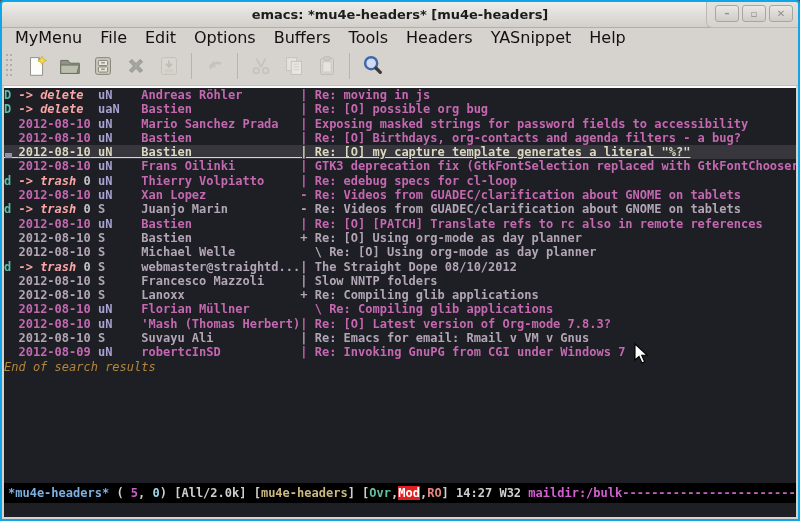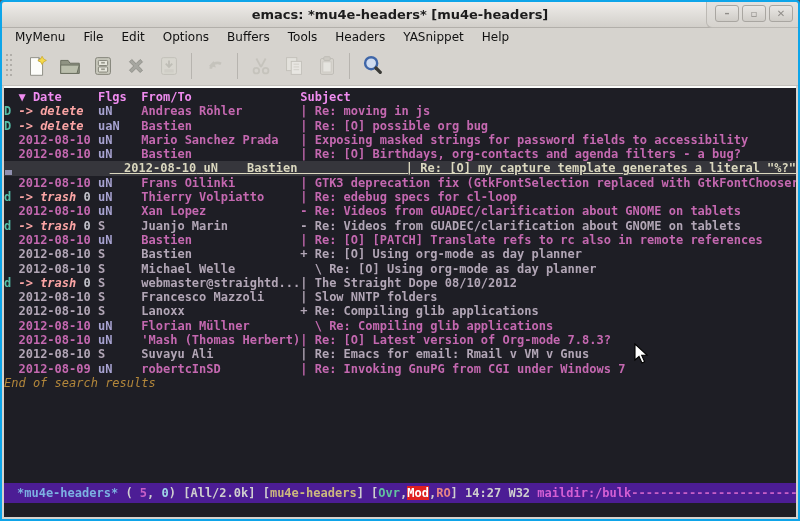--- a/index.html
+++ b/index.html
@@ -16,21 +16,21 @@
   .title-text{position:absolute;left:0;right:0;top:0;height:26px;line-height:26px;
     text-align:center;font-weight:bold;font-size:13px;color:#1c1c1c;}
   .win-controls{position:absolute;top:0;right:0;height:26px;display:flex;align-items:flex-start;
     gap:3px;padding:3px 5px 0 8px;background:linear-gradient(#e4e2df,#d6d3ce);
     border-left:1px solid #bcb9b4;border-bottom:1px solid #bcb9b4;border-radius:0 4px 0 6px;}
   .win-btn{width:24px;height:17px;border:1px solid #a9a6a1;border-radius:3px;
     background:linear-gradient(#e9e7e4,#cfccc7);color:#8f8c88;font-weight:bold;
     font-size:10px;line-height:15px;text-align:center;cursor:default;}
   
   .menubar{height:19px;display:flex;align-items:center;background:#d6d3ce;padding-left:4px;}
-  .menu-item{font-size:12px;color:#111;padding:0 9px;line-height:19px;}
+  .menu-item{font-size:16px;color:#111;padding:0 9px;line-height:19px;}
   
   .toolbar{height:39px;display:flex;align-items:center;background:#d6d3ce;
     padding-left:3px;border-bottom:1px solid #c4c1bc;}
   .grip{width:9px;height:26px;margin-right:6px;
     background-image:radial-gradient(circle at 2px 2px,#b1aea9 1px,transparent 1.2px);
     background-size:4px 5px;}
   .tbtn{width:33px;height:32px;display:flex;align-items:center;justify-content:center;border-radius:3px;}
   .tbtn svg{width:26px;height:26px;}
   .tb-sep{width:1px;height:26px;background:#b7b4af;margin:0 6px;}
   
@@ -40,28 +40,28 @@
     font-family:"DejaVu Sans Mono",monospace;font-size:12px;line-height:14.3px;}
   .bufline{white-space:pre;height:14.3px;}
   .header-line{color:#f08cf0;font-weight:bold;margin-top:2px;}
   .row{position:relative;color:#b2a6b6;font-weight:bold;}
   .row .mk{color:#55bfa8;}
   .row .act{color:#fca5a5;font-style:italic;}
   .row .zr{color:#c2c2ca;}
   .row .fl{color:#a7a2d0;}
   .row:not(.unread) .fl{color:#b2a6b6;}
   .row.unread{font-weight:bold;color:#c468b0;}
-  .row.current{background:#36363c;text-align:right;}
+  .row.current{background:#36363c;}
   .row.current .lt{text-decoration:underline;text-decoration-color:#dbd8bf;}
   .row.current .lt span{color:#dbd8bf;}
   .cursor-mark{position:absolute;left:1px;bottom:1px;width:7px;height:5px;background:#9090b0;}
   .end-line{color:#b3873b;font-style:italic;}
   
-  .modeline{position:absolute;left:0;right:0;bottom:14px;height:20px;background:#4c1d95;
-    display:flex;align-items:center;padding-left:13px;overflow:hidden;
+  .modeline{position:absolute;left:0;right:0;bottom:14px;height:20px;background:#000000;
+    display:flex;align-items:center;padding-left:4px;overflow:hidden;
     font-family:"DejaVu Sans Mono",monospace;font-size:12px;font-weight:bold;white-space:pre;}
   .echo-area{position:absolute;left:0;right:0;bottom:0;height:14px;background:#1e1e25;}
   
   .mouse{position:absolute;left:632px;top:341px;width:16px;height:22px;pointer-events:none;}
 </style>
 </head>
 <body>
 
 <div class="window">
 
@@ -155,21 +155,20 @@
       <div class="tbtn">
         <svg viewBox="0 0 28 28">
           <circle cx="12" cy="11" r="6.5" fill="#cfdcf0" stroke="#3f66a8" stroke-width="2.6"></circle>
           <path d="M17.2 16.2l4.6 4.6" stroke="#3a3a36" stroke-width="3.6" stroke-linecap="round"></path>
         </svg>
       </div>
     </div>
 
   <div class="buffer-wrap">
     <div class="buffer">
-      <div class="bufline header-line">  ▼ Date     Flgs  From/To               Subject</div>
       <div>
           <div class="bufline row unread"><span class="lt"><span class="mk">D </span><span class="act">-&gt; delete</span>  <span class="fl">uN    </span><span class="fr">Andreas Röhler        </span><span class="sb">| Re: moving in js</span></span></div>
           <div class="bufline row unread"><span class="lt"><span class="mk">D </span><span class="act">-&gt; delete</span>  <span class="fl">uaN   </span><span class="fr">Bastien               </span><span class="sb">| Re: [O] possible org bug</span></span></div>
           <div class="bufline row unread"><span class="lt"><span class="mk">  </span><span class="dt">2012-08-10</span> <span class="fl">uN    </span><span class="fr">Mario Sanchez Prada   </span><span class="sb">| Exposing masked strings for password fields to accessibility</span></span></div>
           <div class="bufline row unread"><span class="lt"><span class="mk">  </span><span class="dt">2012-08-10</span> <span class="fl">uN    </span><span class="fr">Bastien               </span><span class="sb">| Re: [O] Birthdays, org-contacts and agenda filters - a bug?</span></span></div>
           <div class="bufline row unread current"><span class="lt"><span class="mk">  </span><span class="dt">2012-08-10</span> <span class="fl">uN    </span><span class="fr">Bastien               </span><span class="sb">| Re: [O] my capture template generates a literal "%?"</span></span><span class="cursor-mark"></span></div>
           <div class="bufline row unread"><span class="lt"><span class="mk">  </span><span class="dt">2012-08-10</span> <span class="fl">uN    </span><span class="fr">Frans Oilinki         </span><span class="sb">| GTK3 deprecation fix (GtkFontSelection replaced with GtkFontChooser)</span></span></div>
           <div class="bufline row unread"><span class="lt"><span class="mk">d </span><span class="act">-&gt; trash</span><span class="zr"> 0</span> <span class="fl">uN    </span><span class="fr">Thierry Volpiatto     </span><span class="sb">| Re: edebug specs for cl-loop</span></span></div>
           <div class="bufline row unread"><span class="lt"><span class="mk">  </span><span class="dt">2012-08-10</span> <span class="fl">uN    </span><span class="fr">Xan Lopez             </span><span class="sb">- Re: Videos from GUADEC/clarification about GNOME on tablets</span></span></div>
           <div class="bufline row"><span class="lt"><span class="mk">d </span><span class="act">-&gt; trash</span><span class="zr"> 0</span> <span class="fl">S     </span><span class="fr">Juanjo Marin          </span><span class="sb">- Re: Videos from GUADEC/clarification about GNOME on tablets</span></span></div>

